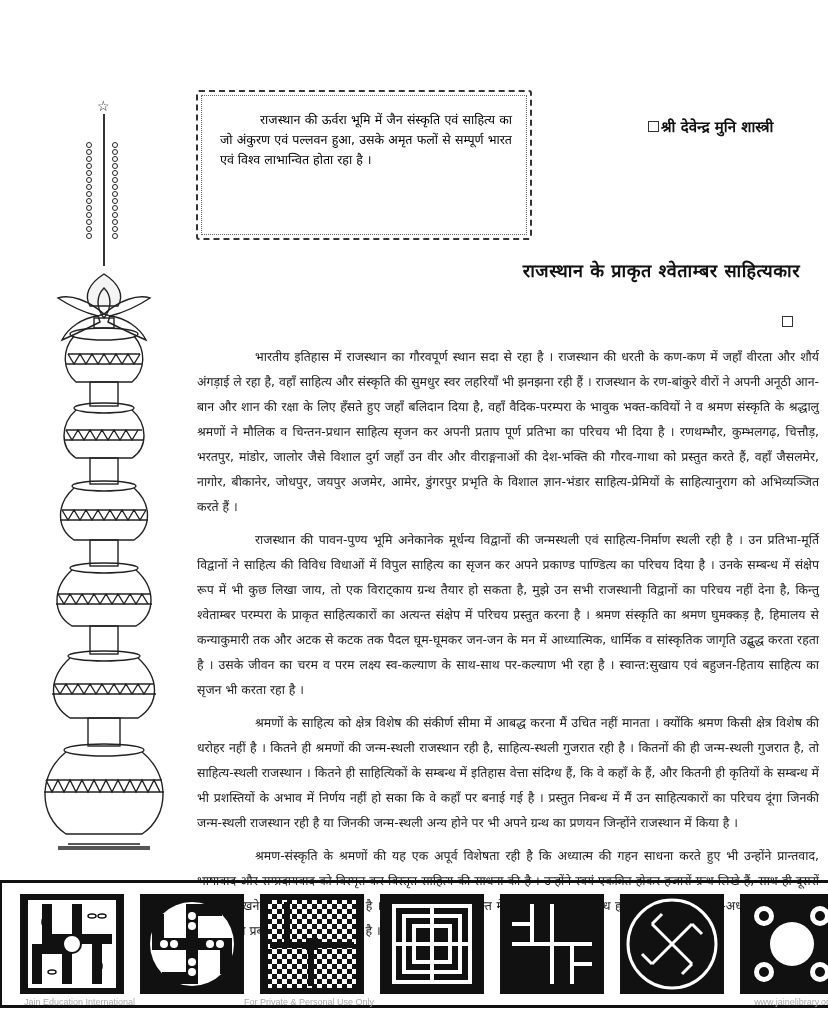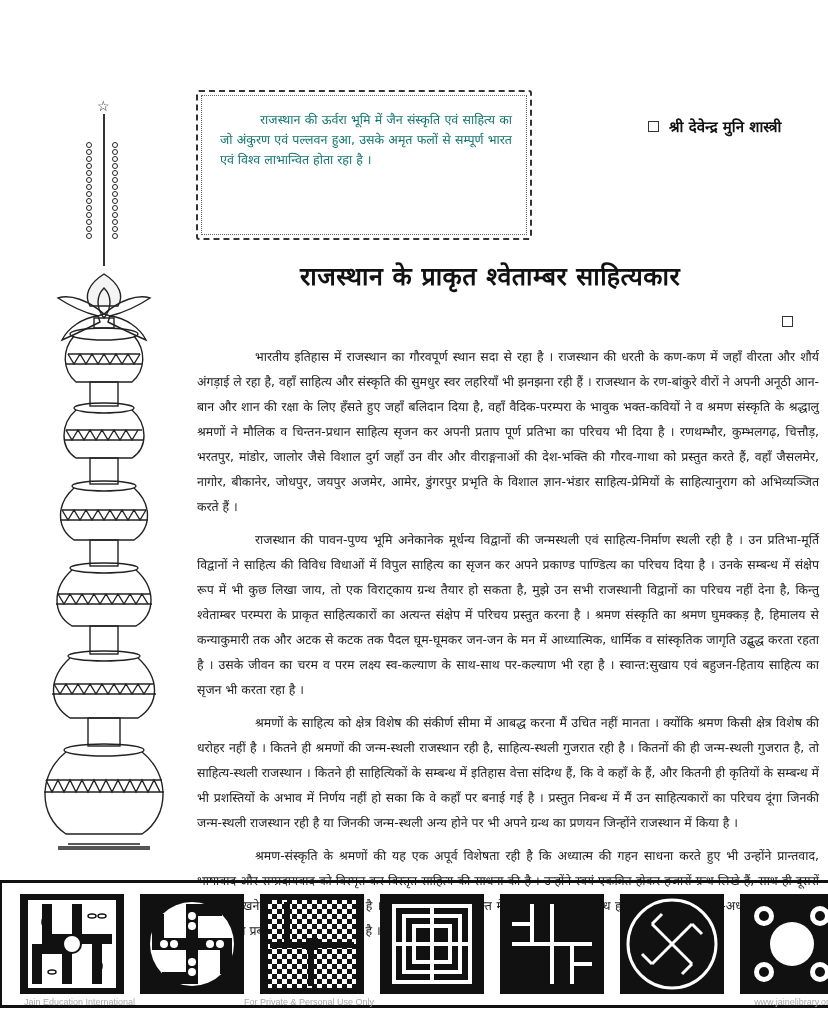--- a/index.html
+++ b/index.html
@@ -18,33 +18,33 @@
 
     
     .abstract-box {
       position: absolute; left: 196px; top: 90px; width: 336px; height: 150px;
       border: 2px dashed #333; border-radius: 3px; padding: 18px 18px 10px 22px;
     }
     .abstract-box::before {
       content: ""; position: absolute; inset: 3px; border: 1px dotted #666; pointer-events: none;
     }
     .abstract-box p {
-      font-size: 12.5px; line-height: 20px; text-align: justify; color: #0f766e;
+      font-size: 12.5px; line-height: 20px; text-align: justify; color: #000000;
     }
     .abstract-box p.indent { text-indent: 40px; }
 
     .author {
-      position: absolute; left: 648px; top: 116px; display: flex; align-items: center; gap: 10px;
+      position: absolute; left: 648px; top: 116px; display: flex; align-items: center; gap: 2px;
       font-size: 15px; font-weight: bold; color: #111;
     }
     .sq { display: inline-block; width: 11px; height: 11px; border: 1.3px solid #333; }
 
     .title {
       position: absolute; left: 300px; top: 258px; width: 500px;
-      font-size: 25px; font-weight: bold; color: #111; letter-spacing: 0.5px; text-align: left;
+      font-size: 18px; font-weight: bold; color: #111; letter-spacing: 0.5px; text-align: right;
     }
     .title-sq { position: absolute; left: 782px; top: 316px; }
 
     
     .body-text { position: absolute; left: 197px; top: 344px; width: 622px; }
     .body-text p {
       font-size: 12.4px; line-height: 25px; text-align: justify; color: #1e1e1e; margin-bottom: 8px;
       text-indent: 58px;
     }
 

